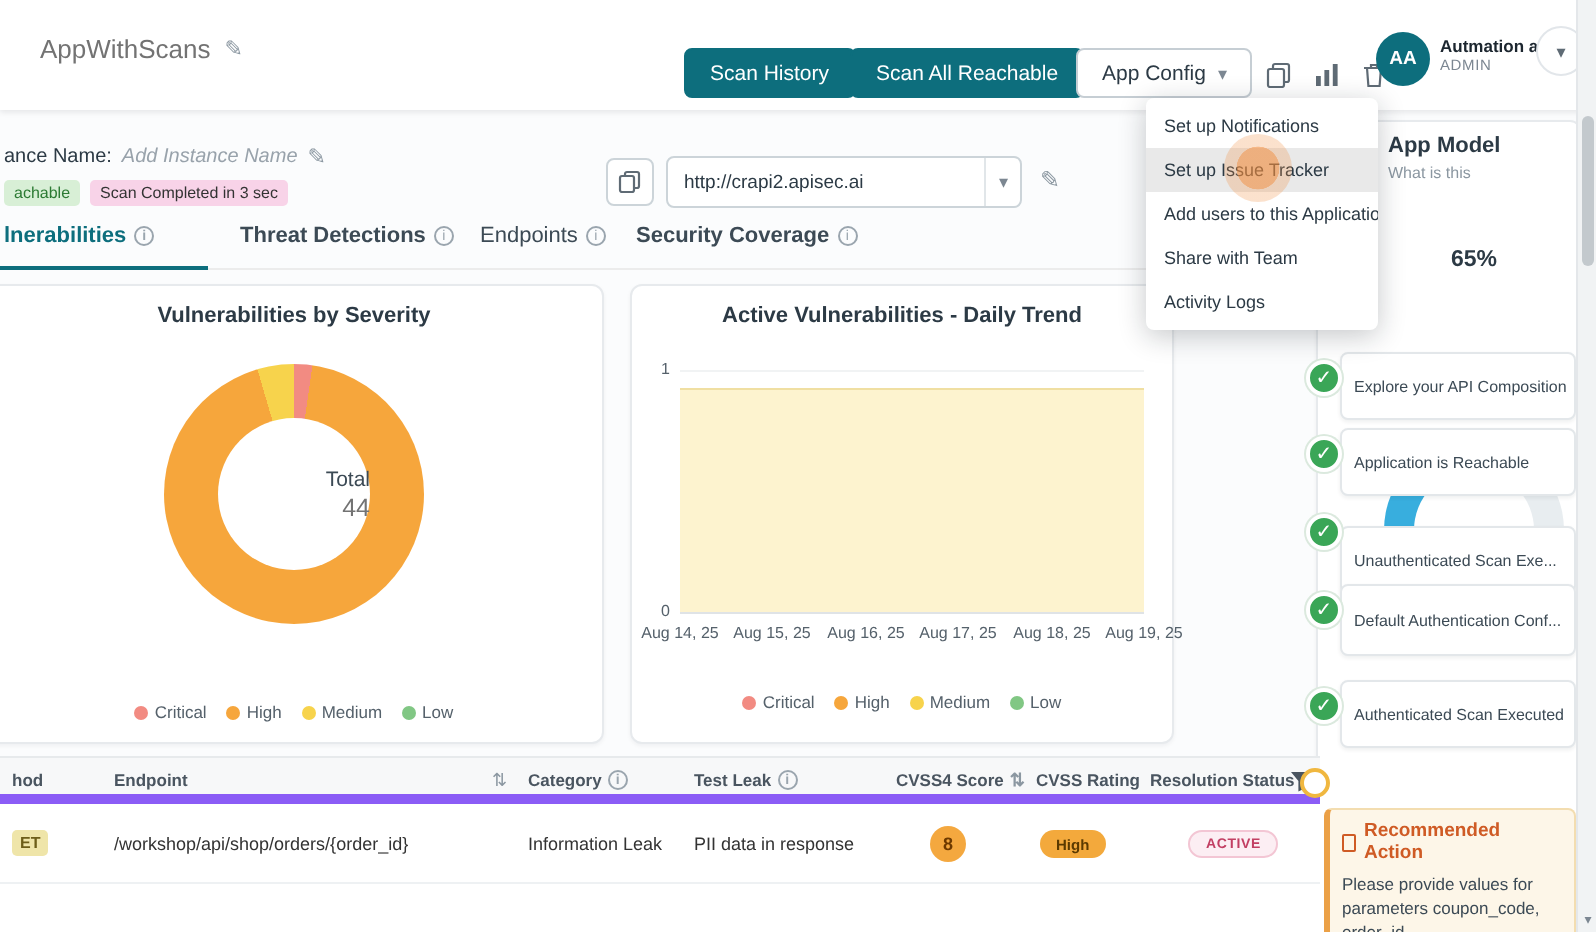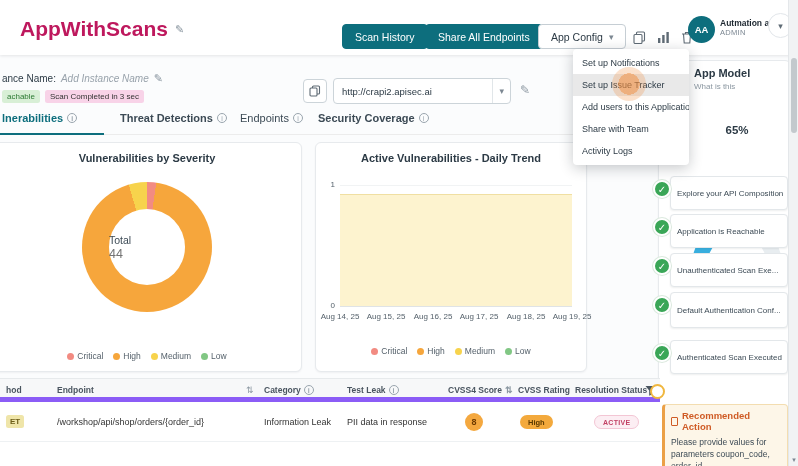--- a/index.html
+++ b/index.html
@@ -1,20 +1,20 @@
 <!DOCTYPE html>
 <html><head>
 <meta charset="utf-8">
 <style>
   *{margin:0;padding:0;box-sizing:border-box;font-family:"Liberation Sans",sans-serif}
   body{background:#e9ecef}
   .page{position:relative;width:798px;height:466px;background:#fbfcfd;overflow:hidden}
   .abs{position:absolute}
   .hdr{left:0;top:0;width:798px;height:55px;background:#fff;box-shadow:0 1px 3px rgba(16,24,32,.10);z-index:20}
-  .title{font-size:21px;font-weight:700;color:#be185d}
+  .title{font-size:13px;font-weight:400;color:#737373}
   .pencil{color:#8b97a1;font-size:11px;cursor:pointer}
   .btn{display:flex;align-items:center;justify-content:center;height:25px;border-radius:4px;font-size:10.5px;padding:0 12px;white-space:nowrap;cursor:pointer}
   .btn-teal{background:#0d6e7d;color:#fff;border:1px solid #0d6e7d}
   .btn-outline{background:#fff;color:#2c3a45;border:1px solid #c6ced4;gap:6px}
   .icon-btn{width:18px;height:18px;display:flex;align-items:center;justify-content:center;color:#5f6b75;cursor:pointer}
   .avatar{width:27px;height:27px;border-radius:50%;background:#0d6e7d;color:#fff;font-size:9.5px;font-weight:700;display:flex;align-items:center;justify-content:center}
   .uname{font-size:8.5px;font-weight:700;color:#1c262f;white-space:nowrap}
   .urole{font-size:7.5px;color:#7c8792;letter-spacing:.3px}
   .chev-circle{width:25px;height:25px;border-radius:50%;background:#fff;border:1px solid #e2e6ea;display:flex;align-items:center;justify-content:center;color:#5f6b75;font-size:9px;cursor:pointer;z-index:25}
   .lbl{font-size:10px;color:#2c3a45}
@@ -31,21 +31,21 @@
   .card{background:#fff;border:1px solid #e7eaed;border-radius:6px;box-shadow:0 1px 2px rgba(16,24,32,.05)}
   .card-title{font-size:11px;font-weight:700;color:#2c3a45;text-align:center}
   .menu{background:#fff;border-radius:4px;box-shadow:0 3px 14px rgba(16,24,32,.24);padding:3px 0;z-index:30;width:116px}
   .menu-item{height:22px;line-height:22px;font-size:9px;color:#2c3a45;padding:0 9px;white-space:nowrap;cursor:pointer;overflow:hidden}
   .menu-item.hl{background:#e9e9e9}
   .cursor-dot{width:34px;height:34px;border-radius:50%;background:radial-gradient(circle, rgba(240,140,61,.62) 0 44%, rgba(240,140,61,.26) 45% 100%);z-index:40;pointer-events:none}
   .legend{display:flex;justify-content:center;gap:10px;align-items:center}
   .legend-item{display:flex;align-items:center;gap:3px;font-size:8.5px;color:#55616b;cursor:pointer}
   .dot{width:7px;height:7px;border-radius:50%;display:inline-block}
   .donut-ring{width:130px;height:130px;border-radius:50%}
-  .donut-hole{position:absolute;left:27px;top:27px;width:76px;height:76px;border-radius:50%;background:#fff;display:flex;flex-direction:column;align-items:flex-start;justify-content:center;gap:1px}
+  .donut-hole{position:absolute;left:27px;top:27px;width:76px;height:76px;border-radius:50%;background:#fff;display:flex;flex-direction:column;align-items:flex-end;justify-content:center;gap:1px}
   .donut-hole .t1{font-size:10.5px;color:#3c4a55}
   .donut-hole .t2{font-size:12.5px;color:#737373;font-weight:400}
   .plot{border-bottom:1px solid #dfe3e6;border-top:1px solid #f997;border-top:1px solid #f1f3f4;position:relative;overflow:hidden}
   .area-fill{position:absolute;left:0;bottom:0;width:100%;border-top:1px solid #f0dfa2}
   .ytick{font-size:8px;color:#55616b;text-align:right;width:10px}
   .xtick{font-size:8px;color:#55616b;text-align:center;width:46px;white-space:nowrap}
   .gauge{width:90px;height:45px;overflow:hidden;position:relative}
   .gauge-arc{position:absolute;left:0;top:0;width:90px;height:90px;border-radius:50%}
   .gauge-hole{position:absolute;left:15px;top:15px;width:60px;height:60px;border-radius:50%;background:#fff}
   .gauge-label{font-size:11.5px;font-weight:700;color:#2c3a45}
@@ -74,21 +74,21 @@
 <body>
 
 <div class="page">
 
   <div class="abs hdr">
     <div class="abs" style="left:20px;top:17px;display:flex;align-items:center;gap:7px">
       <span class="title">AppWithScans</span>
       <span class="pencil">✎</span>
     </div>
     <button class="abs btn btn-teal" style="left:342px;top:24px">Scan History</button>
-    <button class="abs btn btn-teal" style="left:425px;top:24px">Share All Endpoints</button>
+    <button class="abs btn btn-teal" style="left:425px;top:24px">Scan All Reachable</button>
     <button class="abs btn btn-outline" style="left:538px;top:24px">
       <span>App Config</span>
       <span style="color:#7c8792;font-size:9px">▾</span>
     </button>
     <span class="abs icon-btn" style="left:630px;top:28px">
       <svg width="13" height="13" viewBox="0 0 13 13" fill="none" stroke="#5f6b75" stroke-width="1.1">
           <rect x="3.5" y="1" width="8" height="9" rx="1"></rect>
           <rect x="1" y="3.5" width="8" height="9" rx="1" fill="#fff"></rect>
         </svg>
     </span>
@@ -221,21 +221,21 @@
     <div class="gauge-arc" style="background: conic-gradient(from 270deg, rgb(56, 174, 222) 0deg, rgb(56, 174, 222) 99deg, rgb(226, 93, 93) 99deg, rgb(226, 93, 93) 117deg, rgb(232, 237, 240) 117deg, rgb(232, 237, 240) 180deg, rgba(0, 0, 0, 0) 180deg, rgba(0, 0, 0, 0) 360deg);"></div>
     <div class="gauge-hole"></div>
   </div>
   <div class="abs gauge-label" style="left:692px;top:124px;width:90px;text-align:center">65%</div>
 
   <div class="abs check" style="left:653px;top:180px">✓</div>
   <div class="abs chk-box" style="left:670px;top:176px;width:118px;height:26px">Explore your API Composition</div>
   <div class="abs check" style="left:653px;top:218px">✓</div>
   <div class="abs chk-box" style="left:670px;top:214px;width:118px;height:26px">Application is Reachable</div>
   <div class="abs check" style="left:653px;top:257px">✓</div>
-  <div class="abs chk-box" style="left:670px;top:253px;width:118px;height:14px">Unauthenticated Scan Exe...</div>
+  <div class="abs chk-box" style="left:670px;top:263px;width:118px;height:14px">Unauthenticated Scan Exe...</div>
   <div class="abs check" style="left:653px;top:296px">✓</div>
   <div class="abs chk-box" style="left:670px;top:292px;width:118px;height:36px">Default Authentication Conf...</div>
   <div class="abs check" style="left:653px;top:344px">✓</div>
   <div class="abs chk-box" style="left:670px;top:340px;width:118px;height:26px">Authenticated Scan Executed</div>
 
   <div class="abs pending" style="left:650px;top:384px"></div>
   <div class="abs rec-box" style="left:662px;top:404px;width:126px;height:88px">
     <div class="rec-title">
       <span class="rec-icon"></span>
       <span>Recommended Action</span>

